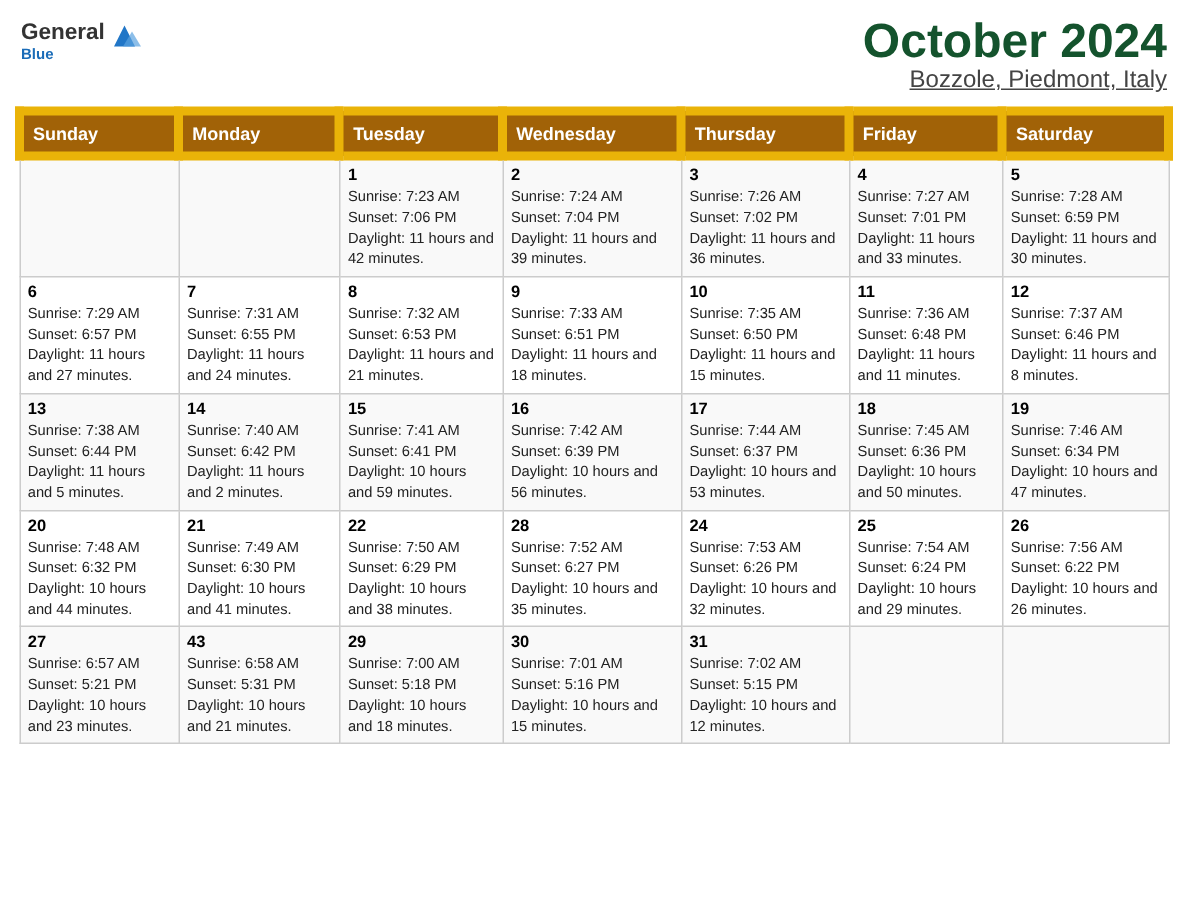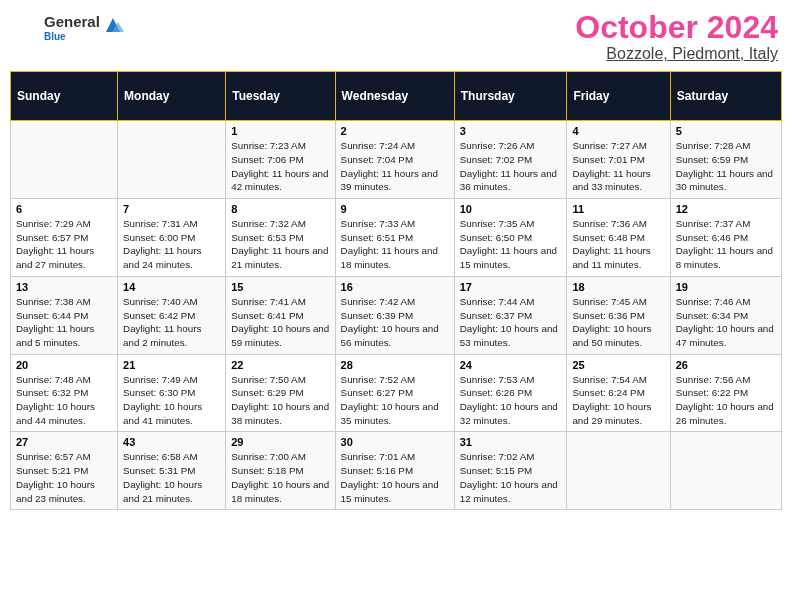--- a/index.html
+++ b/index.html
@@ -19,21 +19,20 @@
     }
     .logo {
       display: flex;
       align-items: center;
       margin-top: 4px;
     }
     .logo-text {
       display: flex;
       flex-direction: column;
       line-height: 1.1;
-      margin-left: 30px;
     }
     .logo-general {
       font-size: 15px;
       font-weight: bold;
       color: #333;
     }
     .logo-blue {
       font-size: 10px;
       font-weight: bold;
       color: #1a6cb8;
@@ -41,42 +40,42 @@
     .logo-icon {
       margin-left: 2px;
       margin-top: -2px;
     }
     .title-block {
       text-align: right;
     }
     .title-block h1 {
       font-size: 32px;
       font-weight: bold;
-      color: #ec4899;
+      color: #14532d;
       line-height: 1.1;
     }
     .title-block h2 {
       font-size: 16px;
       font-weight: normal;
       color: #444;
       text-decoration: underline;
     }
     table {
       width: 100%;
       border-collapse: collapse;
       font-size: 10.5px;
     }
     thead tr th {
-      background-color: #0f172a;
+      background-color: #a16207;
       color: #fff;
       text-align: left;
-      padding: 17px 6px;
+      padding: 5px 6px;
       font-size: 12px;
       font-weight: bold;
-      border: 1px solid #eab308;
+      border: 6px solid #eab308;
     }
     tbody tr td {
       vertical-align: top;
       border: 1px solid #ccc;
       padding: 4px 5px;
       background: #fff;
       min-height: 70px;
       height: 72px;
     }
     tbody tr:nth-child(odd) td {
@@ -187,21 +186,21 @@
         <div class="day-info">
           <span>Sunrise: 7:29 AM</span><br>
           <span>Sunset: 6:57 PM</span><br>
           <span>Daylight: 11 hours and 27 minutes.</span>
         </div>
       </td>
         <td>
         <span class="day-num">7</span>
         <div class="day-info">
           <span>Sunrise: 7:31 AM</span><br>
-          <span>Sunset: 6:00 PM</span><br>
+          <span>Sunset: 6:55 PM</span><br>
           <span>Daylight: 11 hours and 24 minutes.</span>
         </div>
       </td>
         <td>
         <span class="day-num">8</span>
         <div class="day-info">
           <span>Sunrise: 7:32 AM</span><br>
           <span>Sunset: 6:53 PM</span><br>
           <span>Daylight: 11 hours and 21 minutes.</span>
         </div>

